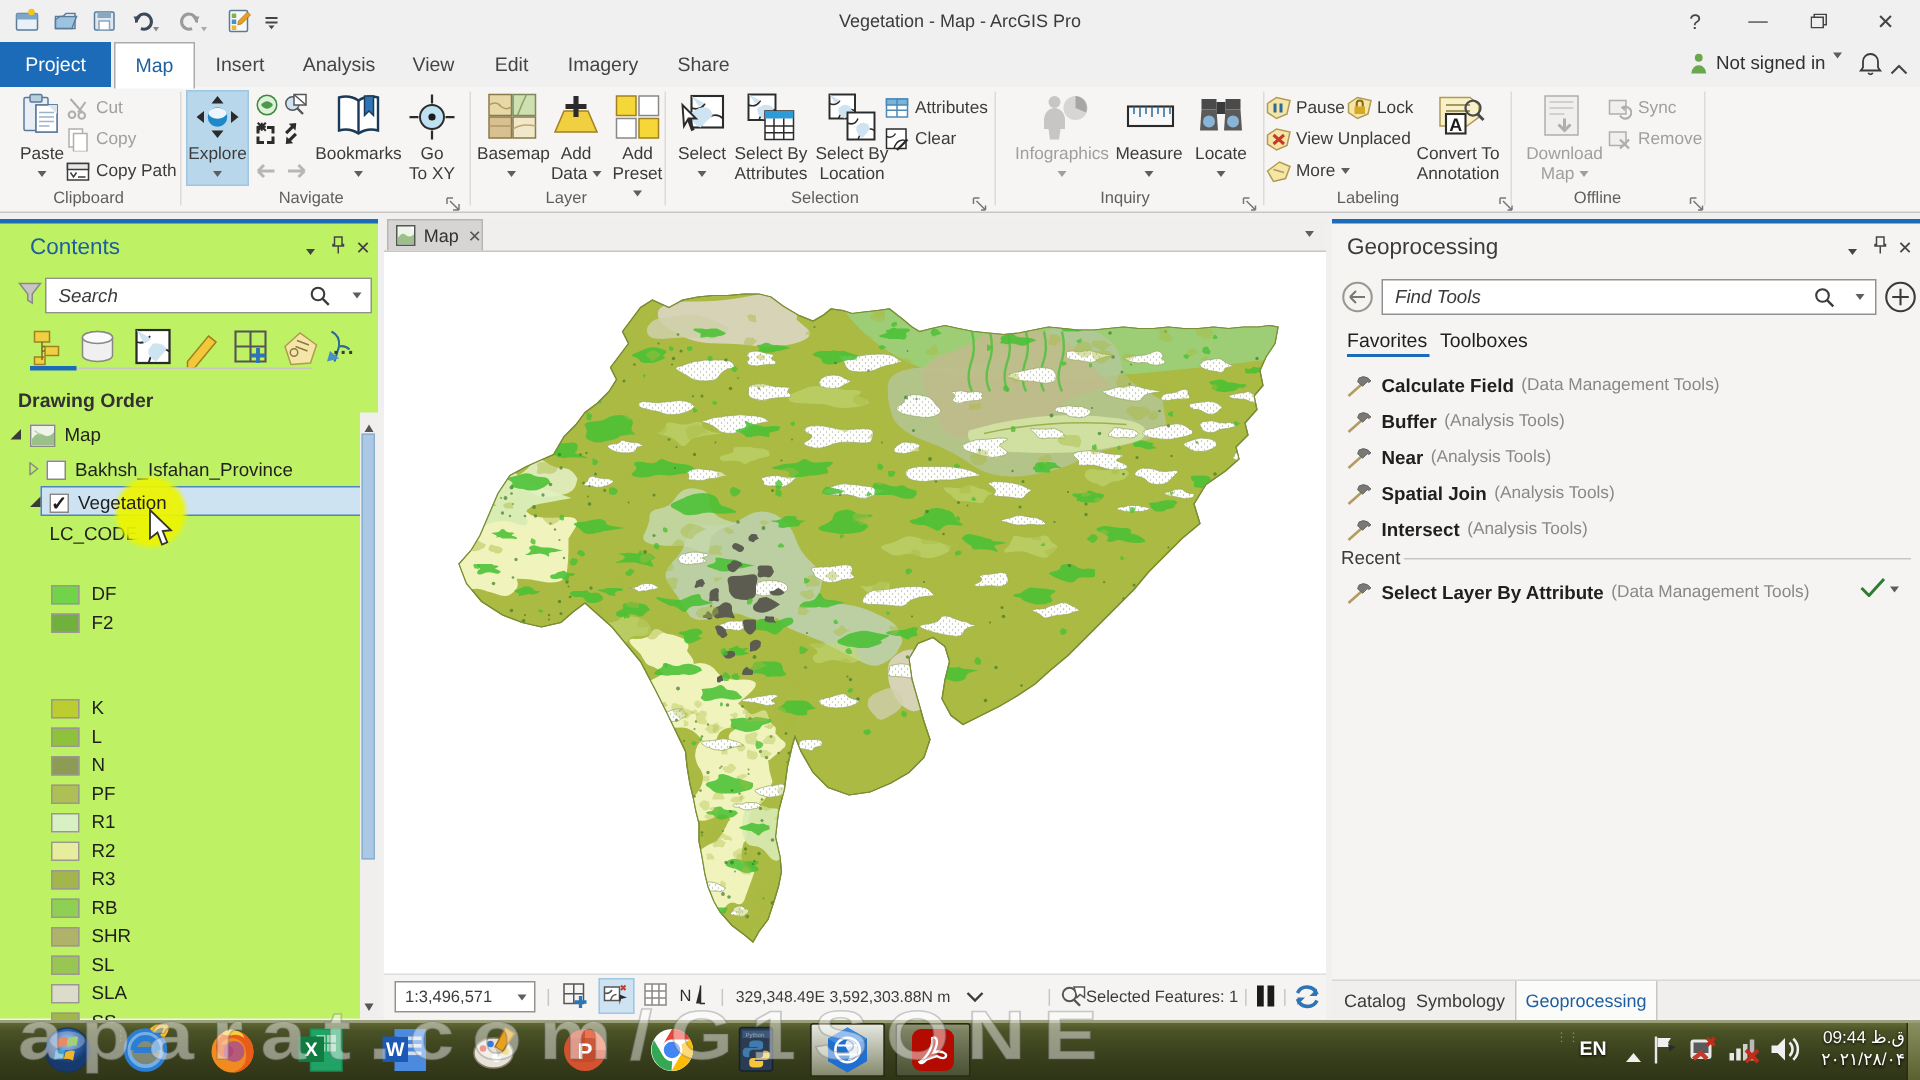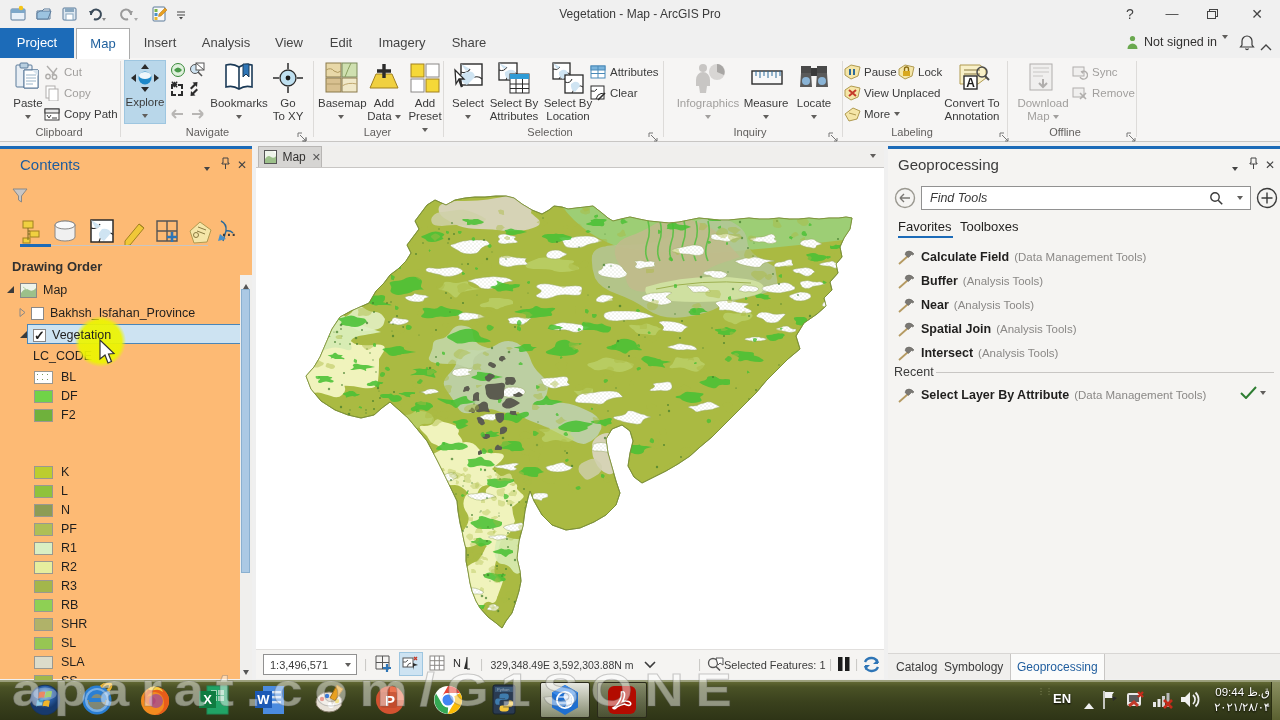--- a/index.html
+++ b/index.html
@@ -17,21 +17,21 @@
 .rgroup-label{position:absolute;top:68px;font-size:11px;color:#605e5c;text-align:center}
 .rdiv{position:absolute;top:3px;height:76px;width:1px;background:#dddbd9}
 .bigbtn{position:absolute;top:2px;text-align:center;font-size:11.5px;color:#3b3b3b;line-height:13px}
 .bigbtn .bicon{margin:2px auto 3px auto;width:32px;height:32px}
 .smallbtn{position:absolute;font-size:11.5px;color:#3b3b3b;height:20px;display:flex;align-items:center;white-space:nowrap}
 .smallbtn .sicon{width:16px;height:16px;margin-right:4px}
 .gray{color:#a19f9d}
 .dlg{position:absolute;top:70px;width:10px;height:10px}
 .darr{display:inline-block;width:0;height:0;border-left:3.5px solid transparent;border-right:3.5px solid transparent;border-top:4px solid #605e5c;vertical-align:middle}
 
-#contents{position:absolute;left:0;top:146px;width:252px;height:533px;background:#fdba74;border-top:3px solid #1c6bb8}
+#contents{position:absolute;left:0;top:146px;width:252px;height:533px;background:#bef264;border-top:3px solid #1c6bb8}
 #gp{position:absolute;left:888px;top:146px;width:392px;height:533px;background:#f5f4f2;border-top:3px solid #1c6bb8}
 #mapview{position:absolute;left:256px;top:146px;width:628px;height:533px;background:#fff}
 .phead{position:absolute;left:14px;top:7px;font-size:15px}
 .pctl{position:absolute;top:10px;font-size:11px;color:#444}
 .searchbox{position:absolute;height:24px;background:#fff;border:1px solid #919191;font-size:12px;color:#555}
 .searchbox .ph{position:absolute;left:8px;top:4px;font-style:italic;color:#3b3b3b;font-size:12.5px}
 .mag{position:absolute;top:4px;width:15px;height:15px}
 
 .trow{position:absolute;left:0;width:240px;height:20px;font-size:12.5px;color:#201f1e;display:flex;align-items:center}
 .cbox{width:13px;height:13px;border:1px solid #8a8886;background:#fff;margin-right:6px;flex:none;font-size:11px;line-height:12px;text-align:center;color:#201f1e}
@@ -394,20 +394,28 @@
 <div id="contents">
  <div class="phead" style="color:#1f5d9e;left:20px">Contents</div>
  <div class="pctl" style="left:204px;top:13px"><span class="darr" style="border-top-color:#444"></span></div>
  <div class="pctl" style="left:220px;top:8px"><svg width="11" height="13" viewBox="0 0 11 13">
         <path d="M3,1 h5 v5 h1 v1 h-7 v-1 h1 z M5.5,7 v5" stroke="#444" fill="none"></path>
       </svg></div>
  <div class="pctl" style="left:237px;top:9px;font-size:12px">✕</div>
  <div style="position:absolute;left:12px;top:39px"><svg width="16" height="16" viewBox="0 0 16 16">
         <path d="M1,1 h14 l-5.5,7 v6 l-3,-2 v-4 z" fill="#c8c6c4" stroke="#8a8886"></path>
       </svg></div>
+ <div class="searchbox" style="left:30px;top:36px;width:218px">
+   <span class="ph">Search</span>
+   <span class="mag" style="right:26px"><svg width="15" height="15" viewBox="0 0 15 15">
+          <circle cx="6" cy="6" r="4.2" fill="none" stroke="#3b3b3b" stroke-width="1.4"></circle>
+          <path d="M9.2,9.2 l4,4" stroke="#3b3b3b" stroke-width="1.6"></path>
+        </svg></span>
+   <span style="position:absolute;right:6px;top:9px" class="darr"></span>
+ </div>
 
  <div style="position:absolute;left:20px;top:70px">
   <svg width="215" height="26" viewBox="0 0 215 26">
    <g>
           <rect x="3" y="2" width="10" height="7" fill="#f0d040" stroke="#a08020"></rect>
           <rect x="10" y="12" width="9" height="6" fill="#f0d040" stroke="#a08020"></rect>
           <rect x="3" y="19" width="7" height="5" fill="#f0d040" stroke="#a08020"></rect>
           <path d="M8,9 v12 M8,15 h2 M8,12 h2" stroke="#7a6a20" fill="none"></path>
         </g>
    <g transform="translate(33,0)">
@@ -467,21 +475,20 @@
   <span style="margin-right:5px"><svg width="9" height="9" viewBox="0 0 9 9">
           <path d="M8,1 v7 h-7 z" fill="#3b3b3b"></path>
         </svg></span>
   <span class="cbox" style="font-weight:bold;font-size:13px;line-height:11px">✓</span>Vegetation
  </div>
  <div style="position:absolute;left:75px;top:167px;width:51px;height:51px;background:radial-gradient(ellipse,rgba(236,244,2,0.96) 0%,rgba(236,244,2,0.93) 58%,rgba(236,244,2,0) 71%);z-index:1"></div>
  <div style="position:absolute;left:97px;top:190px;z-index:4"><svg width="20" height="28" viewBox="0 0 20 28">
         <path d="M3,1 L3,20 L8,16 L11,24 L14.5,22.5 L11.5,15 L17,14.5 z" fill="#fff" stroke="#333" stroke-width="1.2"></path>
       </svg></div>
  <div class="trow" style="top:197px;left:33px">LC_CODE</div>
- <div class="trow" style="top:218px;left:34px"><span class="sw" style="background:#fff;background-image:radial-gradient(#7a9a5a 22%,transparent 26%);background-size:5px 5px"></span>BL</div>
 <div class="trow" style="top:237px;left:34px"><span class="sw" style="background:#70d348"></span>DF</div>
 <div class="trow" style="top:256px;left:34px"><span class="sw" style="background:#6fb13c"></span>F2</div>
 <div class="trow" style="top:313px;left:34px"><span class="sw" style="background:#bccd2f"></span>K</div>
 <div class="trow" style="top:332px;left:34px"><span class="sw" style="background:#8fc23c"></span>L</div>
 <div class="trow" style="top:351px;left:34px"><span class="sw" style="background:#8d9c55"></span>N</div>
 <div class="trow" style="top:370px;left:34px"><span class="sw" style="background:#aebf56"></span>PF</div>
 <div class="trow" style="top:389px;left:34px"><span class="sw" style="background:#d9efc4"></span>R1</div>
 <div class="trow" style="top:408px;left:34px"><span class="sw" style="background:#e6ee9e"></span>R2</div>
 <div class="trow" style="top:427px;left:34px"><span class="sw" style="background:#a3b64b"></span>R3</div>
 <div class="trow" style="top:446px;left:34px"><span class="sw" style="background:#8ed054"></span>RB</div>

